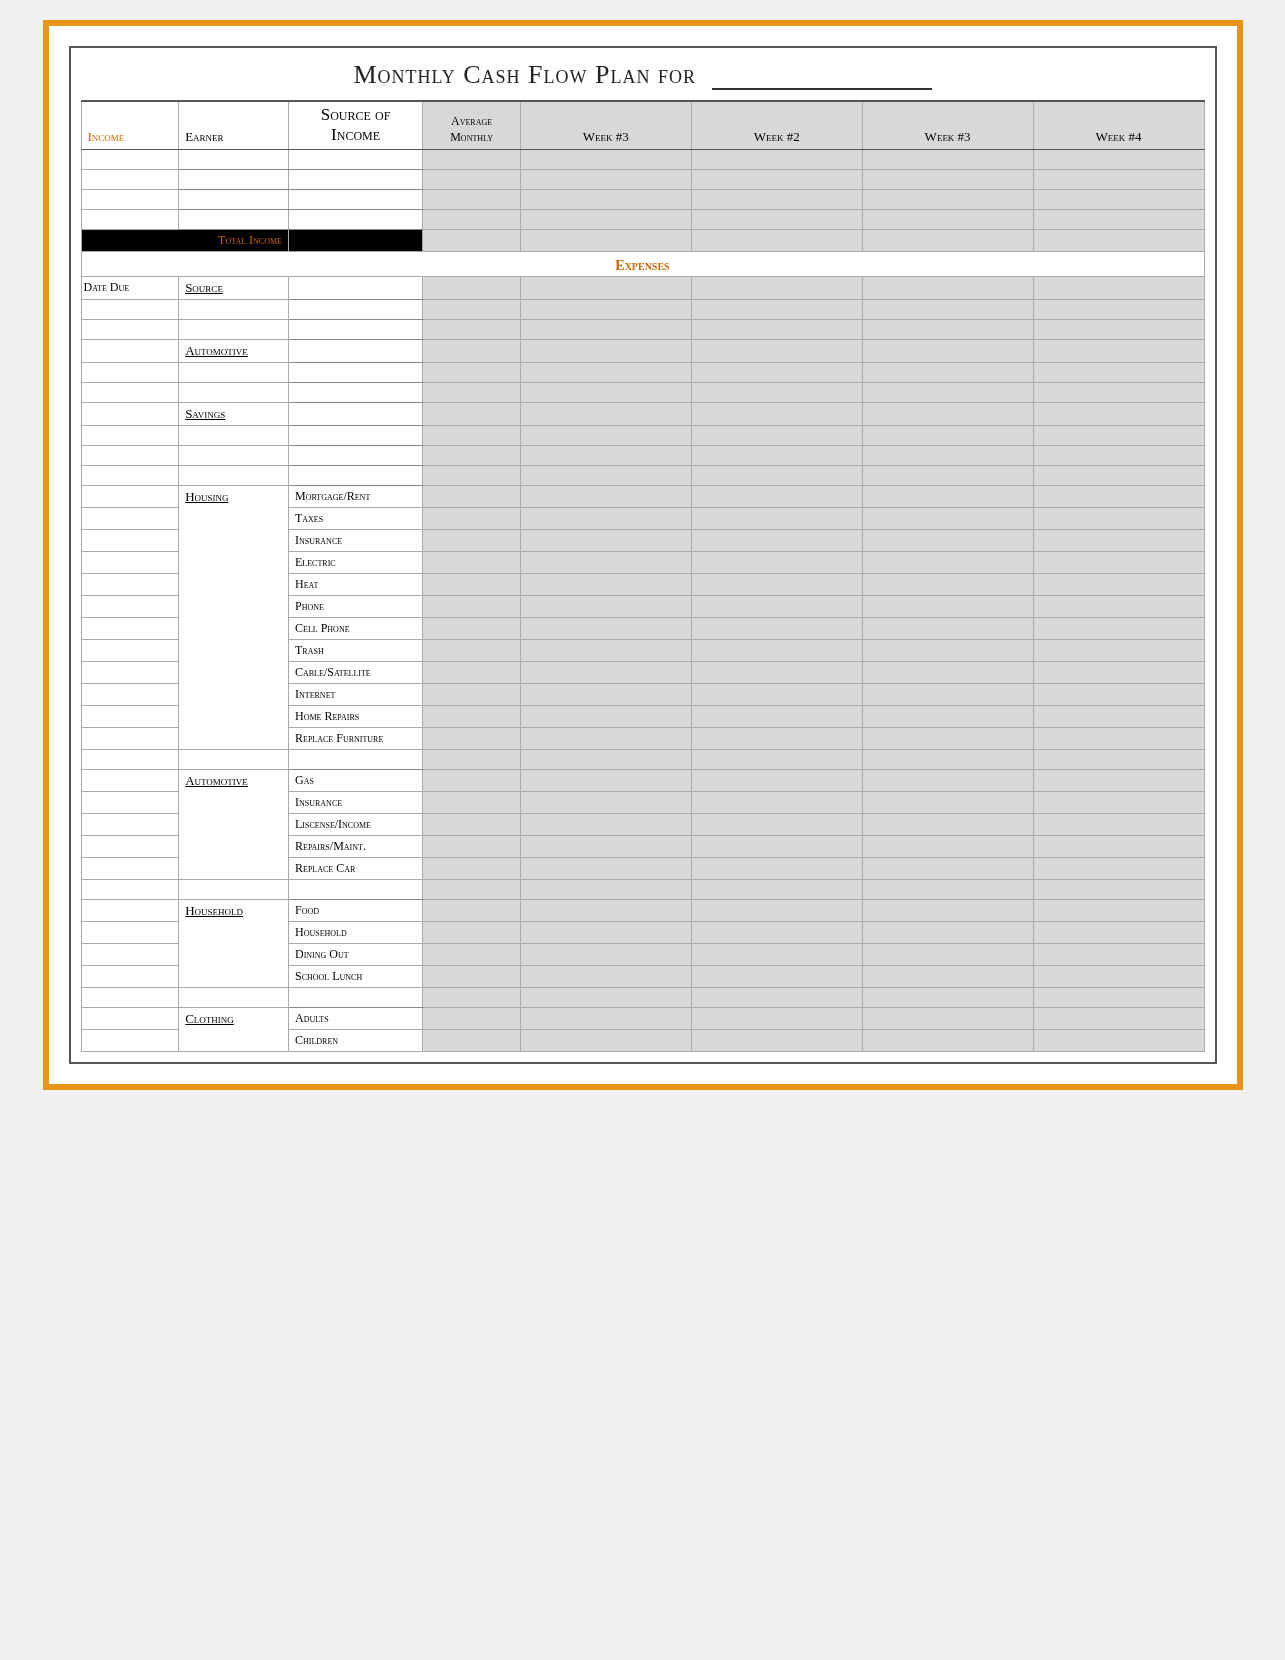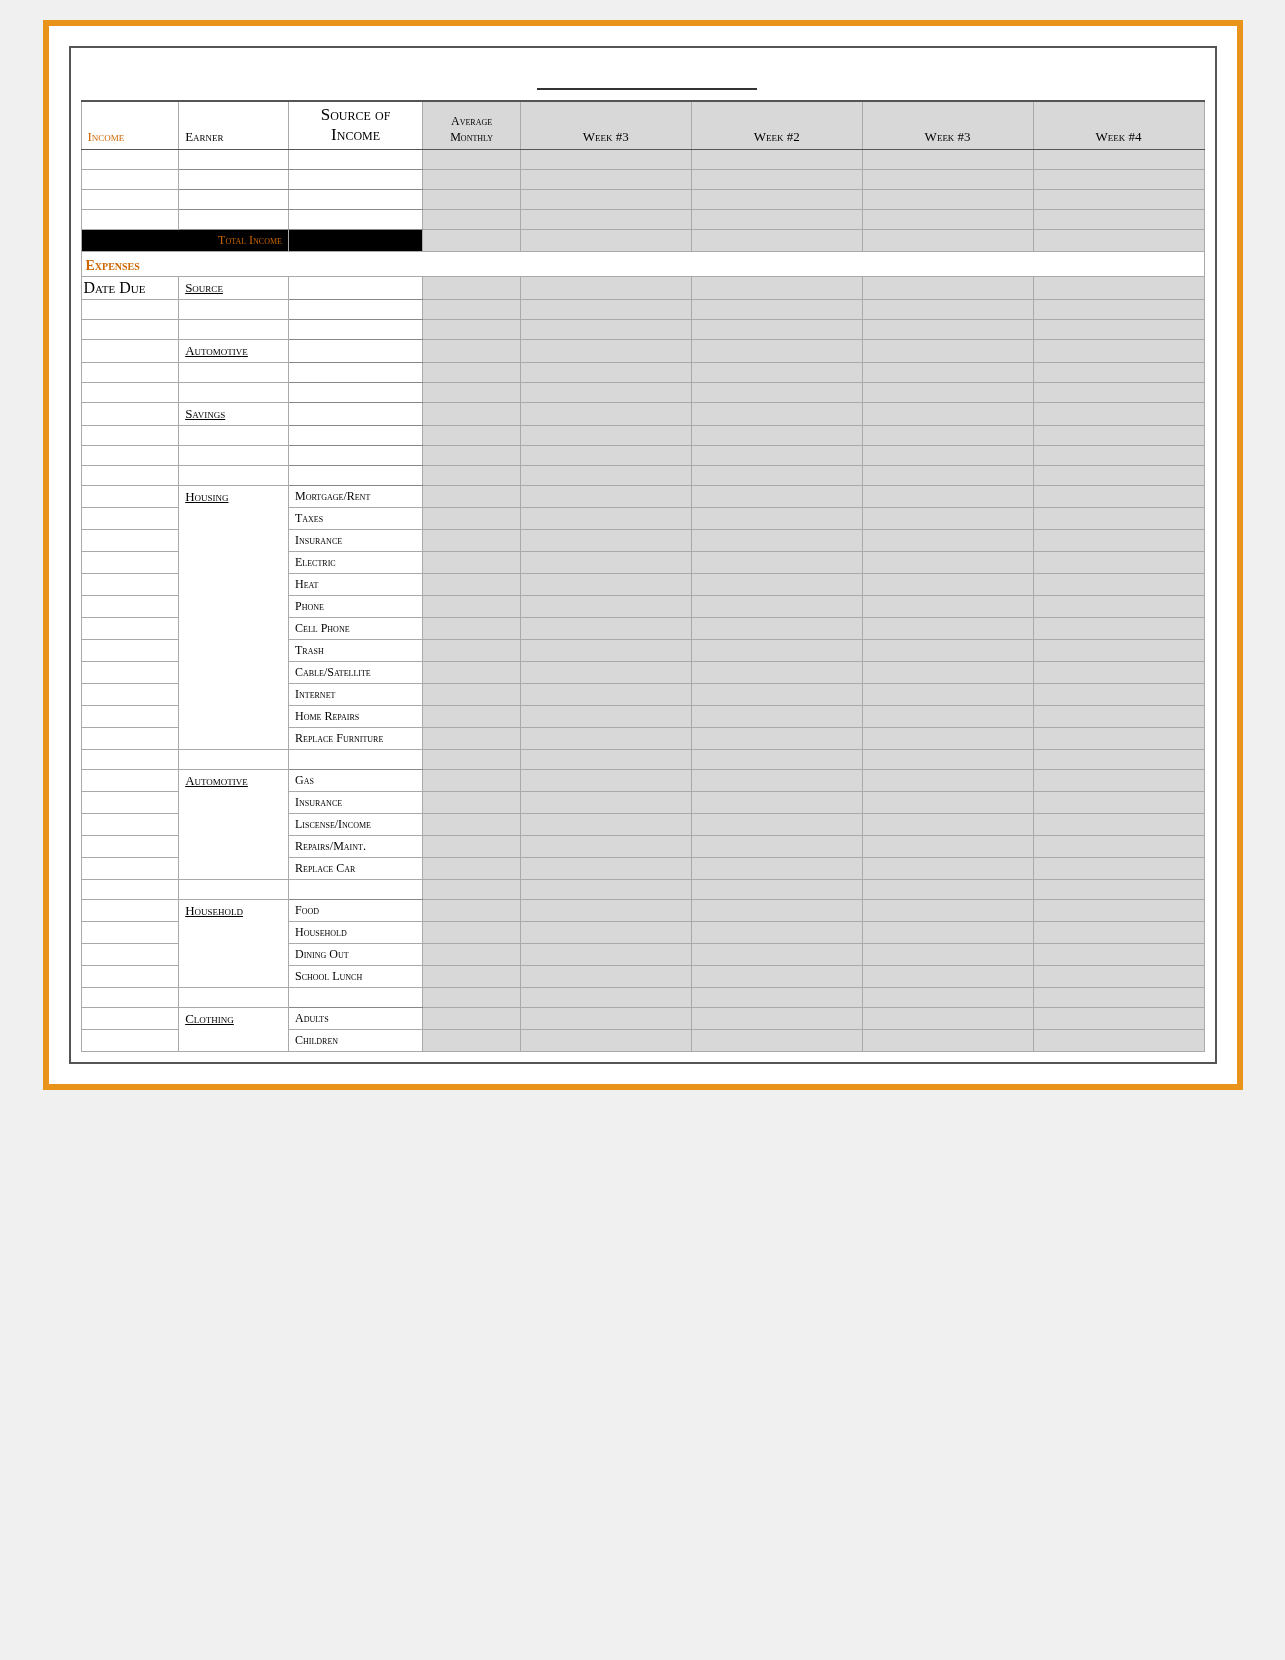--- a/index.html
+++ b/index.html
@@ -90,38 +90,40 @@
       text-align: right;
       padding-right: 4px;
     }
     tr.data-row td {
       height: 20px;
       padding: 2px 4px;
     }
     .expenses-header td {
       padding-top: 6px;
       padding-bottom: 2px;
+      text-align: center;
     }
     .date-due {
       font-variant: small-caps;
-      font-size: 16px;
+      font-size: 12px;
     }
     .giving-label {
       text-decoration: underline;
       font-variant: small-caps;
       font-size: 13px;
     }
   </style>
 </head>
 <body>
 
 <div class="outer-border">
   <div class="inner-border">
 
     <div class="page-title">
+      <span>Monthly Cash Flow Plan for</span>
       <span class="title-underline">&nbsp;</span>
     </div>
 
     <table class="main-table">
 
       <thead>
         <tr class="header-row">
           <th style="width:80px; text-align:left;">
             <span class="col-income">Income</span>
           </th>

